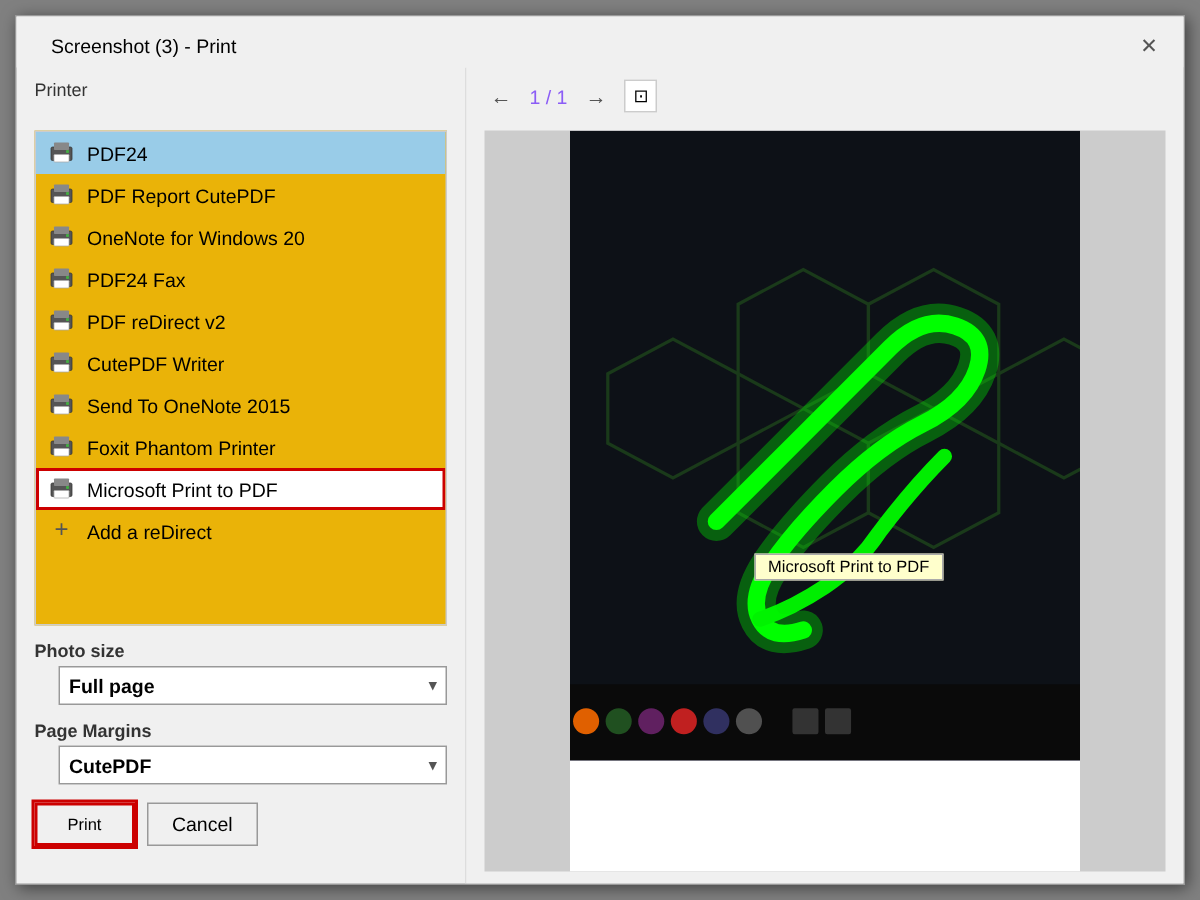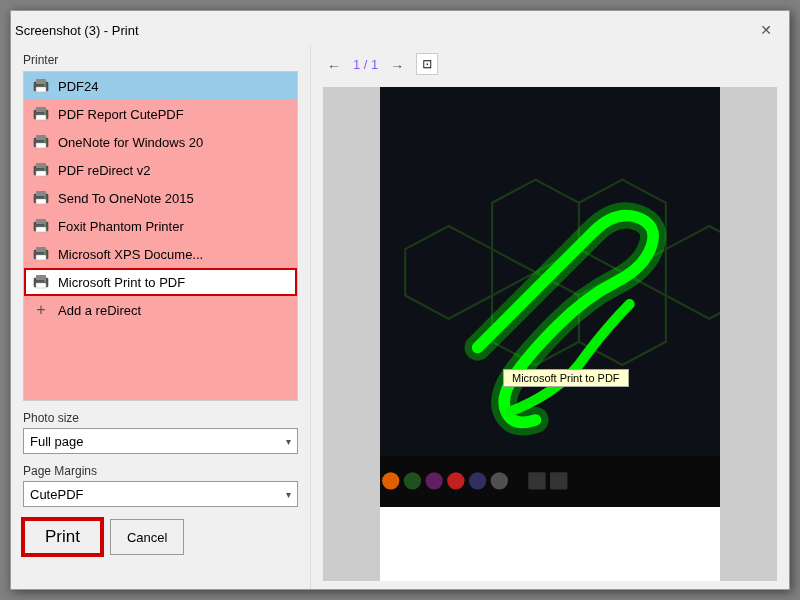--- a/index.html
+++ b/index.html
@@ -18,21 +18,21 @@
       width: 780px;
       height: 580px;
       background: #f0f0f0;
       border: 1px solid #999;
       box-shadow: 2px 2px 10px rgba(0,0,0,0.5);
       display: flex;
       flex-direction: column;
     }
     .title-bar {
       background: #f0f0f0;
-      padding: 8px 12px 4px 4px;
+      padding: 8px 12px 4px 23px;
       display: flex;
       align-items: center;
       justify-content: space-between;
       border-bottom: none;
     }
     .title-text {
       font-size: 13px;
       color: #000;
       font-weight: 400;
     }
@@ -57,26 +57,26 @@
       width: 300px;
       padding: 8px 12px;
       display: flex;
       flex-direction: column;
       border-right: 1px solid #ddd;
       overflow: hidden;
     }
     .section-label {
       font-size: 12px;
       color: #333;
-      margin-bottom: 4px;
+      margin-bottom: 20px;
       font-weight: 400;
     }
     .printer-list {
       border: 1px solid #ccc;
-      background: #fca5a5;
+      background: #eab308;
       flex: 0 0 auto;
       height: 330px;
       overflow-y: auto;
       overflow-x: hidden;
     }
     .printer-item {
       display: flex;
       align-items: center;
       padding: 5px 8px;
       cursor: pointer;
@@ -116,55 +116,57 @@
       width: 18px;
       height: 18px;
       display: flex;
       align-items: center;
       justify-content: center;
       font-size: 16px;
       color: #555;
     }
     .form-section {
       margin-top: 10px;
+      font-weight: bold;
     }
     .form-label {
       font-size: 12px;
       color: #333;
       margin-bottom: 3px;
     }
     .select-row {
       display: flex;
       align-items: center;
       border: 1px solid #999;
       background: #fff;
       height: 26px;
       padding: 0 6px;
       cursor: pointer;
       justify-content: space-between;
+      margin-left: 16px;
     }
     .select-text {
       font-size: 13px;
       color: #000;
     }
     .chevron {
       font-size: 10px;
       color: #555;
     }
     .bottom-buttons {
       display: flex;
       gap: 8px;
       margin-top: 12px;
     }
     .btn-print {
       padding: 6px 20px;
       background: #f0f0f0;
       border: 2px solid #c00;
       cursor: pointer;
-      font-size: 17px;
+      font-size: 11px;
       color: #000;
       outline: 2px solid #c00;
       outline-offset: 0;
     }
     .btn-cancel {
       padding: 6px 16px;
       background: #f0f0f0;
       border: 1px solid #999;
       cursor: pointer;
       font-size: 13px;
@@ -300,54 +302,65 @@
         </div>
         <div class="printer-item">
           <span class="printer-icon">
             <svg viewBox="0 0 18 18" xmlns="http://www.w3.org/2000/svg">
               <rect x="2" y="5" width="14" height="9" rx="1" fill="#555" stroke="#333" stroke-width="0.5"></rect>
               <rect x="4" y="2" width="10" height="5" rx="0.5" fill="#888"></rect>
               <rect x="4" y="10" width="10" height="5" rx="0.5" fill="#fff" stroke="#aaa" stroke-width="0.5"></rect>
               <rect x="12" y="7" width="2" height="2" rx="0.5" fill="#4a4"></rect>
             </svg>
           </span>
+          <span>PDF24 Fax</span>
+        </div>
+        <div class="printer-item">
+          <span class="printer-icon">
+            <svg viewBox="0 0 18 18" xmlns="http://www.w3.org/2000/svg">
+              <rect x="2" y="5" width="14" height="9" rx="1" fill="#555" stroke="#333" stroke-width="0.5"></rect>
+              <rect x="4" y="2" width="10" height="5" rx="0.5" fill="#888"></rect>
+              <rect x="4" y="10" width="10" height="5" rx="0.5" fill="#fff" stroke="#aaa" stroke-width="0.5"></rect>
+              <rect x="12" y="7" width="2" height="2" rx="0.5" fill="#4a4"></rect>
+            </svg>
+          </span>
           <span>PDF reDirect v2</span>
         </div>
         <div class="printer-item">
           <span class="printer-icon">
             <svg viewBox="0 0 18 18" xmlns="http://www.w3.org/2000/svg">
               <rect x="2" y="5" width="14" height="9" rx="1" fill="#555" stroke="#333" stroke-width="0.5"></rect>
               <rect x="4" y="2" width="10" height="5" rx="0.5" fill="#888"></rect>
               <rect x="4" y="10" width="10" height="5" rx="0.5" fill="#fff" stroke="#aaa" stroke-width="0.5"></rect>
               <rect x="12" y="7" width="2" height="2" rx="0.5" fill="#4a4"></rect>
             </svg>
           </span>
+          <span>CutePDF Writer</span>
+        </div>
+        <div class="printer-item">
+          <span class="printer-icon">
+            <svg viewBox="0 0 18 18" xmlns="http://www.w3.org/2000/svg">
+              <rect x="2" y="5" width="14" height="9" rx="1" fill="#555" stroke="#333" stroke-width="0.5"></rect>
+              <rect x="4" y="2" width="10" height="5" rx="0.5" fill="#888"></rect>
+              <rect x="4" y="10" width="10" height="5" rx="0.5" fill="#fff" stroke="#aaa" stroke-width="0.5"></rect>
+              <rect x="12" y="7" width="2" height="2" rx="0.5" fill="#4a4"></rect>
+            </svg>
+          </span>
           <span>Send To OneNote 2015</span>
         </div>
         <div class="printer-item">
           <span class="printer-icon">
             <svg viewBox="0 0 18 18" xmlns="http://www.w3.org/2000/svg">
               <rect x="2" y="5" width="14" height="9" rx="1" fill="#555" stroke="#333" stroke-width="0.5"></rect>
               <rect x="4" y="2" width="10" height="5" rx="0.5" fill="#888"></rect>
               <rect x="4" y="10" width="10" height="5" rx="0.5" fill="#fff" stroke="#aaa" stroke-width="0.5"></rect>
               <rect x="12" y="7" width="2" height="2" rx="0.5" fill="#4a4"></rect>
             </svg>
           </span>
           <span>Foxit Phantom Printer</span>
-        </div>
-        <div class="printer-item">
-          <span class="printer-icon">
-            <svg viewBox="0 0 18 18" xmlns="http://www.w3.org/2000/svg">
-              <rect x="2" y="5" width="14" height="9" rx="1" fill="#555" stroke="#333" stroke-width="0.5"></rect>
-              <rect x="4" y="2" width="10" height="5" rx="0.5" fill="#888"></rect>
-              <rect x="4" y="10" width="10" height="5" rx="0.5" fill="#fff" stroke="#aaa" stroke-width="0.5"></rect>
-              <rect x="12" y="7" width="2" height="2" rx="0.5" fill="#4a4"></rect>
-            </svg>
-          </span>
-          <span>Microsoft XPS Docume...</span>
         </div>
         <div class="printer-item highlighted">
           <span class="printer-icon">
             <svg viewBox="0 0 18 18" xmlns="http://www.w3.org/2000/svg">
               <rect x="2" y="5" width="14" height="9" rx="1" fill="#555" stroke="#333" stroke-width="0.5"></rect>
               <rect x="4" y="2" width="10" height="5" rx="0.5" fill="#888"></rect>
               <rect x="4" y="10" width="10" height="5" rx="0.5" fill="#fff" stroke="#aaa" stroke-width="0.5"></rect>
               <rect x="12" y="7" width="2" height="2" rx="0.5" fill="#4a4"></rect>
             </svg>
           </span>

